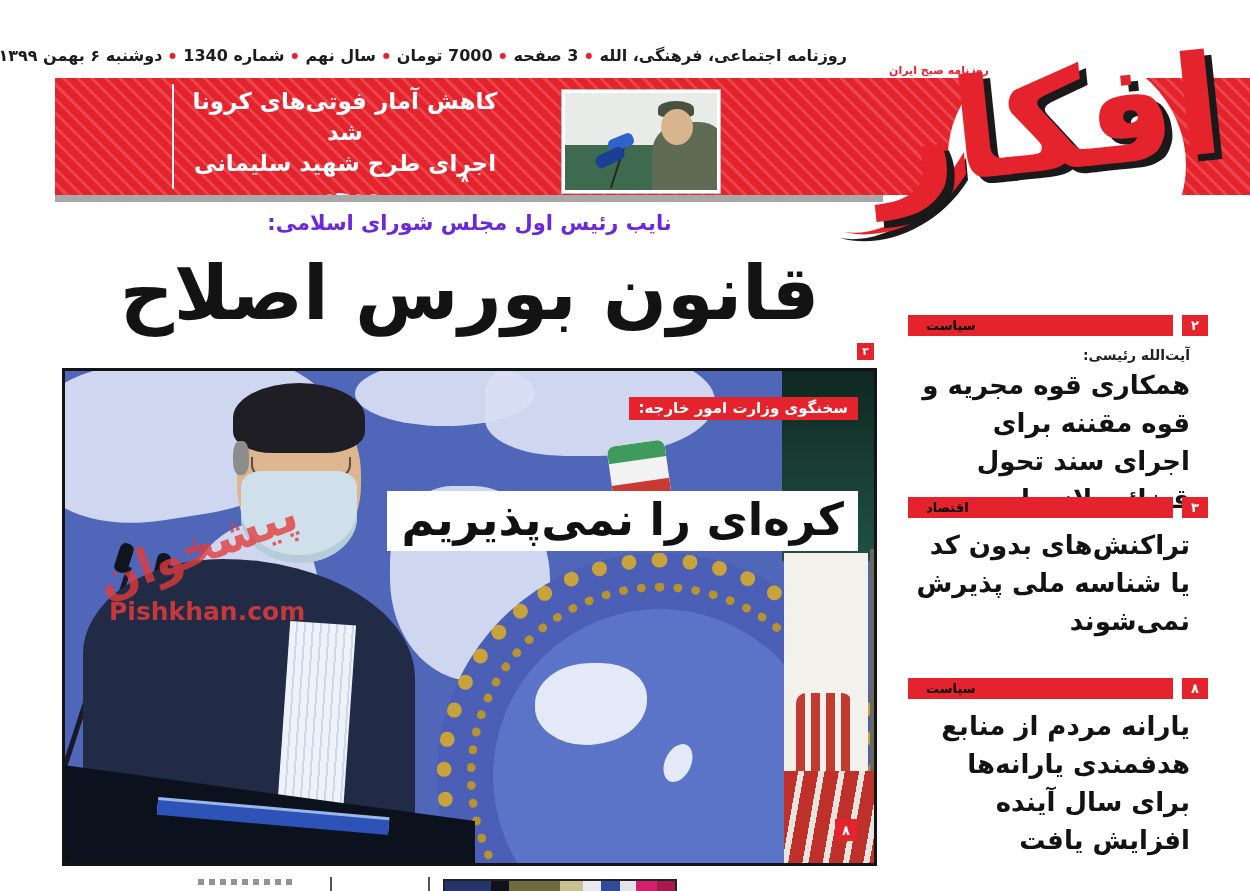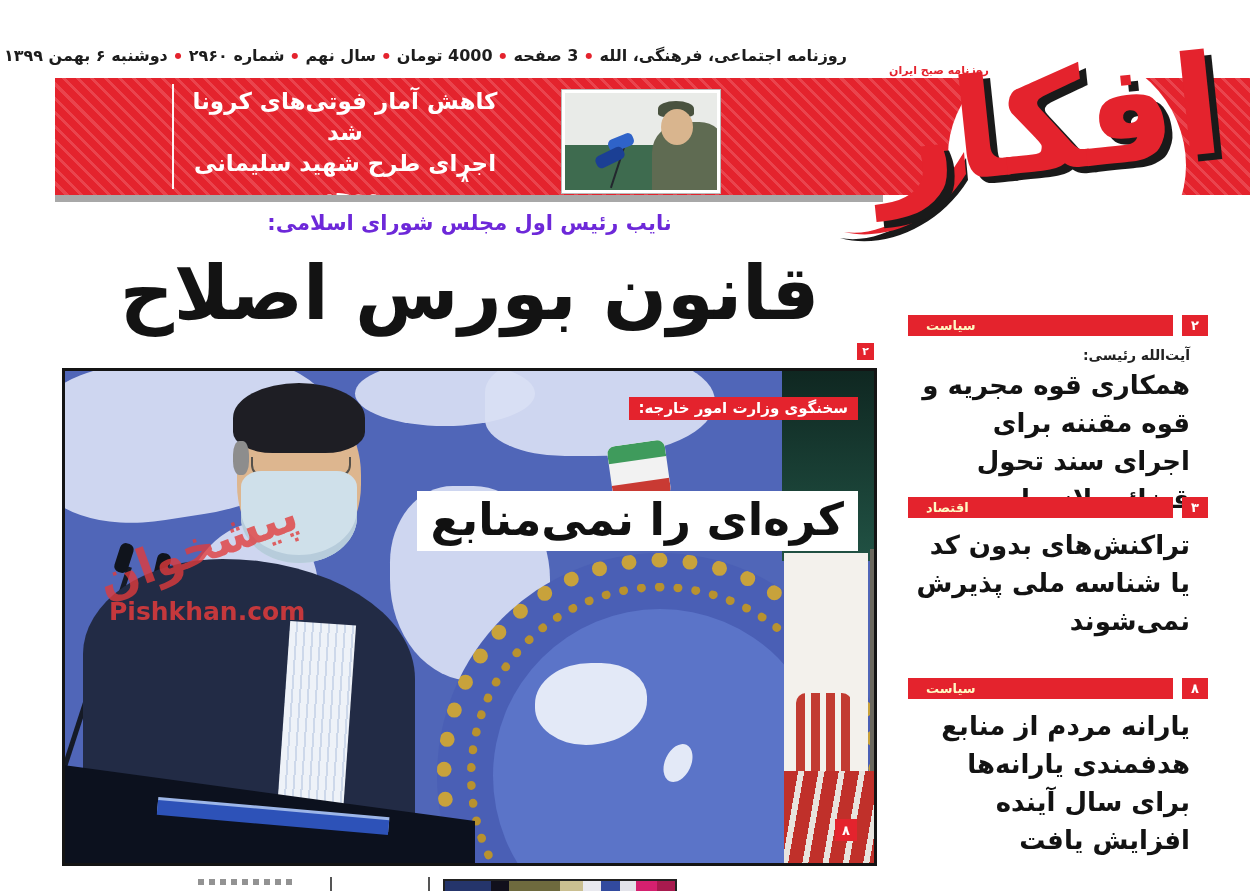--- a/index.html
+++ b/index.html
@@ -138,42 +138,42 @@
 
   .wm-farsi{position:absolute;left:28px;top:148px;font-size:48px;font-weight:900;color:#e23b3b;
     opacity:.78;transform:rotate(-20deg);direction:rtl;}
   .wm-latin{position:absolute;left:44px;top:226px;font-size:25px;font-weight:700;color:#e23b3b;opacity:.85;}
 
   
   .sb-section{position:absolute;left:908px;width:300px;}
   .sb1{top:315px;} .sb2{top:497px;} .sb3{top:678px;}
   .sb-header{display:flex;height:21px;}
   .sb-bar{flex:1;background:#e4232d;position:relative;}
-  .sb-cat{position:absolute;left:18px;top:3px;color:#fef9c3;font-size:13px;font-weight:700;direction:rtl;}
+  .sb-cat{position:absolute;left:18px;top:3px;color:#000000;font-size:13px;font-weight:700;direction:rtl;}
   .sb-num{width:26px;margin-left:9px;font-size:13px;}
   .sb-kicker{direction:rtl;text-align:right;font-size:14px;font-weight:700;color:#222;margin:11px 18px 0 0;}
   .sb-headline{
     direction:rtl;text-align:right;font-size:26px;font-weight:900;color:#131313;
     line-height:38px;margin:8px 18px 0 0;letter-spacing:-0.5px;
   }
   .sb1 .sb-headline{margin-top:3px;}
 
   
   .clip-text{left:198px;top:879px;width:96px;height:6px;opacity:.55;
     background:repeating-linear-gradient(90deg,#3a3a3a 0 6px,transparent 6px 11px);}
   .clip-rule{top:877px;width:2px;height:14px;background:#555;}
   .cr1{left:330px;} .cr2{left:428px;}
   .clip-photo{left:443px;top:879px;width:234px;height:12px;border:2px solid #222;border-bottom:none;box-sizing:border-box;
     background:linear-gradient(90deg,#25356b 0 20%,#11101c 20% 28%,#6e6a3e 28% 50%,#cabf91 50% 60%,#e9e9ef 60% 68%,#324a9e 68% 76%,#e3e3ea 76% 83%,#d5206f 83% 92%,#a81a4e 92% 100%);}
 </style>
 </head>
 <body>
 
 <div class="abs masthead-line">
-  <span class="seg">روزنامه اجتماعی، فرهنگی، الله</span><span class="seg">3 صفحه</span><span class="seg">4000 تومان</span><span class="seg">سال نهم</span><span class="seg">شماره ۲۹۶۰</span><span class="seg">دوشنبه ۶ بهمن ۱۳۹۹</span>
+  <span class="seg">روزنامه اجتماعی، فرهنگی، الله</span><span class="seg">3 صفحه</span><span class="seg">7000 تومان</span><span class="seg">سال نهم</span><span class="seg">شماره 1340</span><span class="seg">دوشنبه ۶ بهمن ۱۳۹۹</span>
 </div>
 
 <div class="abs top-band">
   <div class="abs band-divider" style="left:117px;top:6px;"></div>
 </div>
 
 <div class="abs banner-text rtl">
   <div class="banner-headline">کاهش آمار فوتی‌های کرونا شد</div>
   <div class="banner-headline">اجرای طرح شهید سلیمانی موجب</div>
 </div>
@@ -240,21 +240,21 @@
   <div class="person-glasses"></div>
   <div class="person-mask"></div>
 
   <div class="podium"></div>
   <div class="podium-folder"></div>
 
   <div class="wm-farsi">پیشخوان</div>
   <div class="wm-latin">Pishkhan.com</div>
 
   <div class="photo-kicker">سخنگوی وزارت امور خارجه:</div>
-  <div class="photo-headline-line phl2">کره‌ای را نمی‌منابع</div>
+  <div class="photo-headline-line phl2">کره‌ای را نمی‌پذیریم</div>
   <div class="pagenum-box photo-pagenum">۸</div>
 </div>
 
 <div class="sb-section sb1">
   <div class="sb-header">
     <div class="sb-bar">
       <span class="sb-cat">سیاست</span>
     </div>
     <div class="pagenum-box sb-num">۲</div>
   </div>

